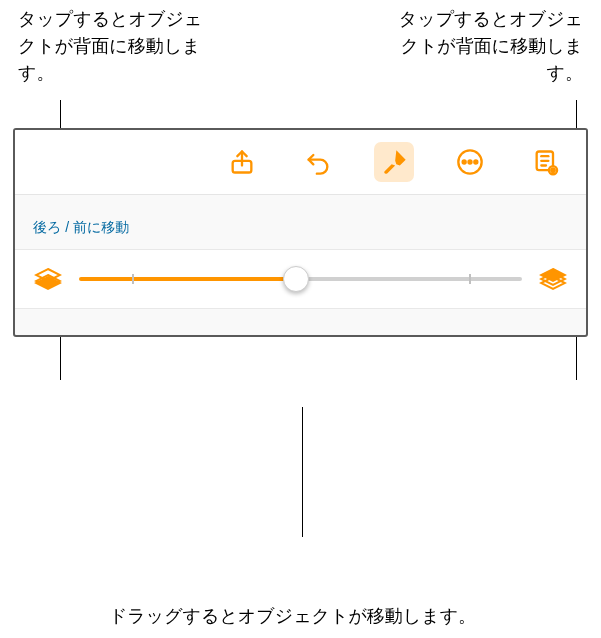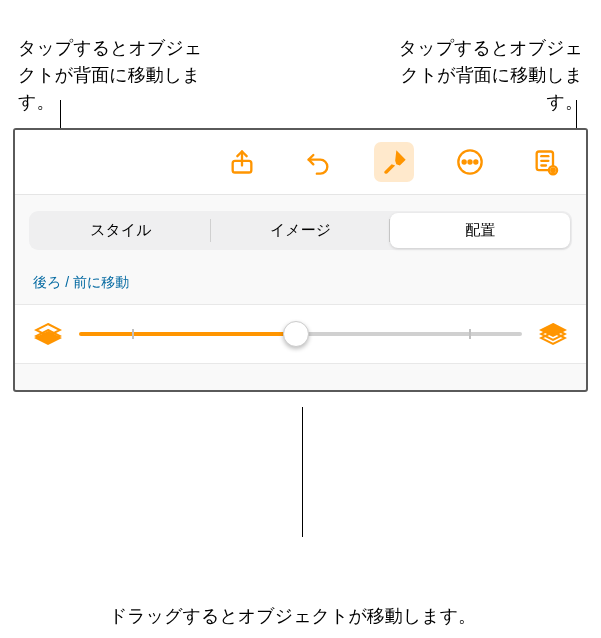--- a/index.html
+++ b/index.html
@@ -9,21 +9,20 @@
   width: 601px;
   height: 638px;
   position: relative;
 }
 .callout {
   position: absolute;
   font-size: 18px;
   line-height: 1.5;
   color: #000;
   text-align: left;
-  margin-top: 29px;
 }
 .callout-tl { top: 6px; left: 18px; width: 200px; }
 .callout-tr { top: 6px; right: 18px; width: 200px; text-align: right; }
 .callout-b  { bottom: 8px; left: 0; right: 16px; text-align: center; }
 .callout-line {
   position: absolute;
   background: #000;
 }
 .line-tl { width: 1px; left: 60px; top: 100px; height: 280px; }
 .line-tr { width: 1px; right: 24px; top: 100px; height: 280px; }
@@ -160,25 +159,20 @@
           <rect x="4" y="3" width="14" height="16" rx="2"></rect>
           <line x1="8" y1="7" x2="14" y2="7"></line>
           <line x1="8" y1="11" x2="14" y2="11"></line>
           <line x1="8" y1="15" x2="12" y2="15"></line>
           <circle cx="18" cy="19" r="3.5" fill="#fff"></circle>
           <circle cx="18" cy="19" r="1.5" fill="#ff9500"></circle>
         </svg>
     </div>
   </div>
 
-  <div class="tabs">
-    <div class="tab">スタイル</div>
-    <div class="tab">イメージ</div>
-    <div class="tab active">配置</div>
-  </div>
 
   <div class="section-label">後ろ / 前に移動</div>
 
   <div class="slider-row">
     <div class="layer-btn">
       <svg viewBox="0 0 28 24">
         <path d="M14 2 L26 8 L14 14 L2 8 Z" fill="none" stroke="#ff9500" stroke-width="2"></path>
         <path d="M14 8 L26 14 L14 20 L2 14 Z" fill="none" stroke="#ff9500" stroke-width="2"></path>
         <path d="M14 14 L26 20 L14 26 L2 20 Z" fill="#ff9500" stroke="#ff9500" stroke-width="2" transform="translate(0,-4)"></path>
       </svg>

